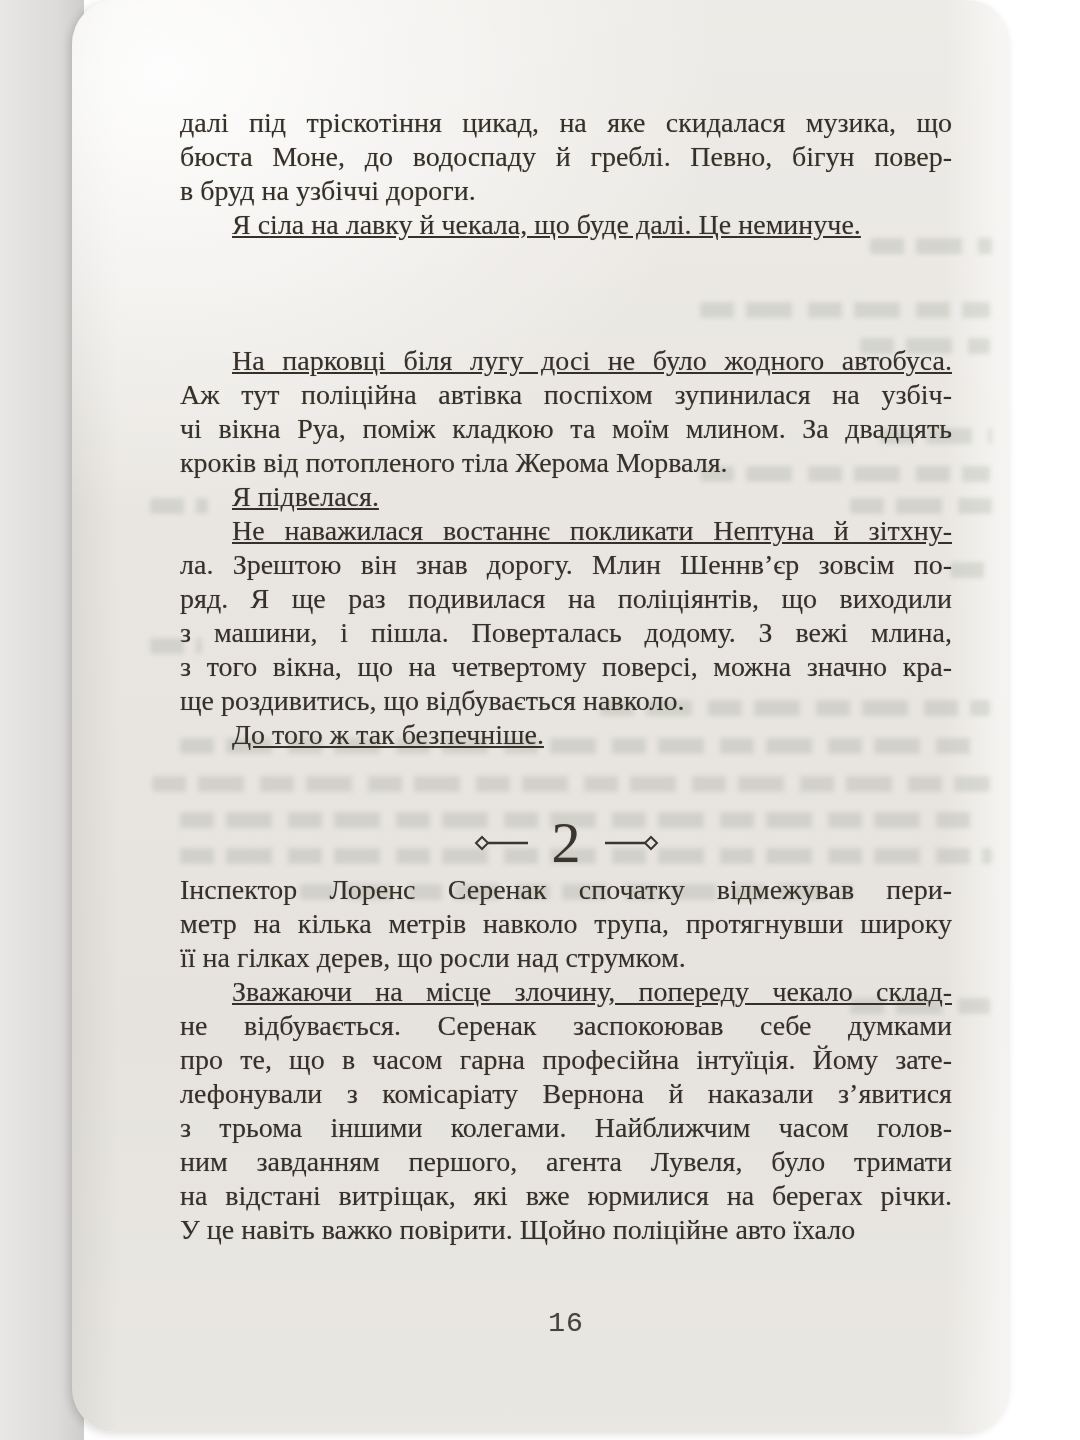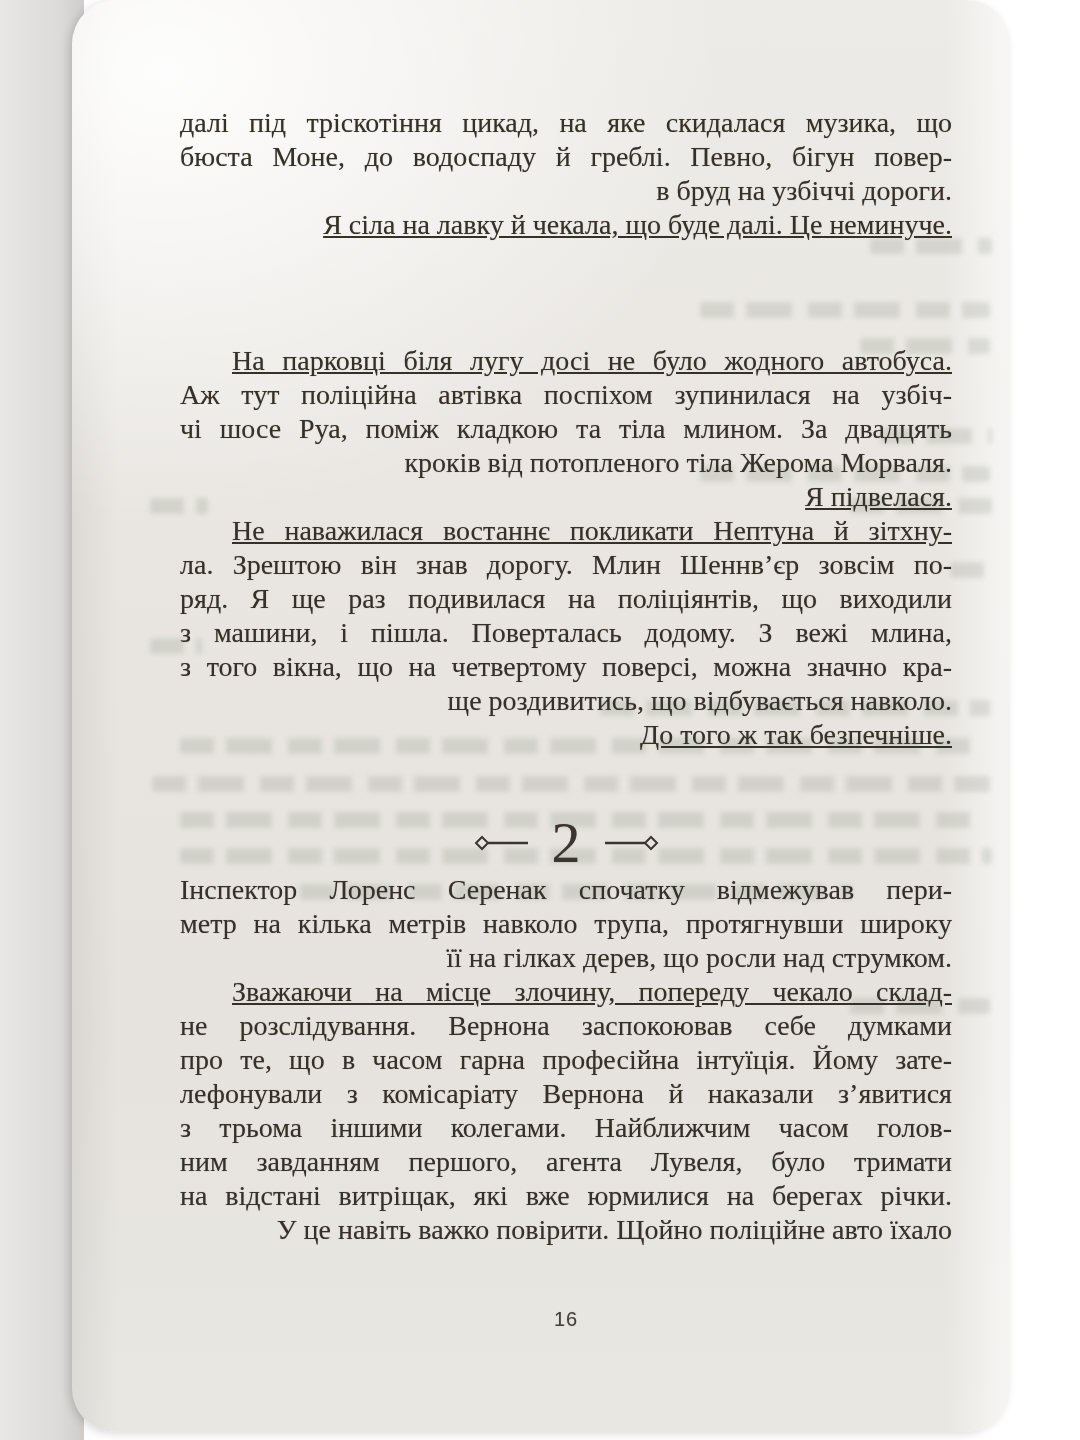--- a/index.html
+++ b/index.html
@@ -35,39 +35,39 @@
        rgba(125,138,120,0.38) 46px 92px, rgba(125,138,120,0) 92px 108px);
     filter:blur(2.4px);
     opacity:.55;
   }
   .text-area{position:absolute;inset:0;color:#353028;}
   .tblock{
     position:absolute;left:108px;width:772px;
     font-size:28px;line-height:34px;
     text-shadow:0 0 1px rgba(64,58,48,0.4);
   }
-  .line{height:34px;white-space:nowrap;text-align:right;}
+  .line{height:34px;white-space:nowrap;text-align:left;}
   .line.j{white-space:normal;text-align:justify;text-align-last:justify;}
   .line.ind{padding-left:52px;text-decoration:underline;}
   .line.j.ind{padding-left:52px;}
   .chapter-heading{
     position:absolute;left:108px;width:772px;top:804px;height:78px;
     display:flex;align-items:center;justify-content:center;gap:24px;
     color:#3a362f;
   }
   .chapter-number{
     font-size:58px;line-height:1;font-family:"Liberation Serif",serif;
     text-shadow:0 0 1px rgba(64,58,48,0.4);
   }
   .orn{display:block;}
   .page-number{
     position:absolute;left:108px;width:772px;top:1308px;height:30px;
     text-align:center;
-    font-family:Liberation Sans, sans-serif;
-    font-size:20px;letter-spacing:1px;color:#45413b;
+    font-family:Liberation Mono, monospace;
+    font-size:28px;letter-spacing:1px;color:#45413b;
     text-shadow:0 0 1px rgba(64,58,48,0.3);
   }
 </style>
 </head>
 <body>
 
 <div class="stage">
   <div class="backdrop-left"></div>
 
   <div class="photo-card">
@@ -96,21 +96,21 @@
       <div class="tblock" style="top:106px">
           <div class="line j">далі під тріскотіння цикад, на яке скидалася музика, що</div>
           <div class="line j">бюста Моне, до водоспаду й греблі. Певно, бігун повер-</div>
           <div class="line">в бруд на узбіччі дороги.</div>
           <div class="line ind">Я сіла на лавку й чекала, що буде далі. Це неминуче.</div>
         </div>
 
       <div class="tblock" style="top:344px">
           <div class="line j ind">На парковці біля лугу досі не було жодного автобуса.</div>
           <div class="line j">Аж тут поліційна автівка поспіхом зупинилася на узбіч-</div>
-          <div class="line j">чі шосе Руа, поміж кладкою та тіла млином. За двадцять</div>
+          <div class="line j">чі вікна Руа, поміж кладкою та моїм млином. За двадцять</div>
           <div class="line">кроків від потопленого тіла Жерома Морваля.</div>
           <div class="line ind">Я підвелася.</div>
           <div class="line j ind">Не наважилася востаннє покликати Нептуна й зітхну-</div>
           <div class="line j">ла. Зрештою він знав дорогу. Млин Шеннв’єр зовсім по-</div>
           <div class="line j">ряд. Я ще раз подивилася на поліціянтів, що виходили</div>
           <div class="line j">з машини, і пішла. Поверталась додому. З вежі млина,</div>
           <div class="line j">з того вікна, що на четвертому поверсі, можна значно кра-</div>
           <div class="line">ще роздивитись, що відбувається навколо.</div>
           <div class="line ind">До того ж так безпечніше.</div>
         </div>
@@ -125,21 +125,21 @@
           <line x1="0" y1="8" x2="40" y2="8" stroke="#3a362f" stroke-width="2.4"></line>
           <path d="M46 2 L52 8 L46 14 L40 8 Z" fill="none" stroke="#3a362f" stroke-width="2"></path>
         </svg>
       </div>
 
       <div class="tblock" style="top:873px">
           <div class="line j">Інспектор Лоренс Серенак спочатку відмежував пери-</div>
           <div class="line j">метр на кілька метрів навколо трупа, протягнувши широку</div>
           <div class="line">її на гілках дерев, що росли над струмком.</div>
           <div class="line j ind">Зважаючи на місце злочину, попереду чекало склад-</div>
-          <div class="line j">не розслідування. Вернона заспокоював себе думками</div>
+          <div class="line j">не відбувається. Серенак заспокоював себе думками</div>
           <div class="line j">про те, що в часом гарна професійна інтуїція. Йому зате-</div>
           <div class="line j">лефонували з комісаріату Вернона й наказали з’явитися</div>
           <div class="line j">з трьома іншими колегами. Найближчим часом голов-</div>
           <div class="line j">ним завданням першого, агента Лувеля, було тримати</div>
           <div class="line j">на відстані витріщак, які вже юрмилися на берегах річки.</div>
           <div class="line">У це навіть важко повірити. Щойно поліційне авто їхало</div>
         </div>
 
       <div class="page-number">16</div>
     </div>

